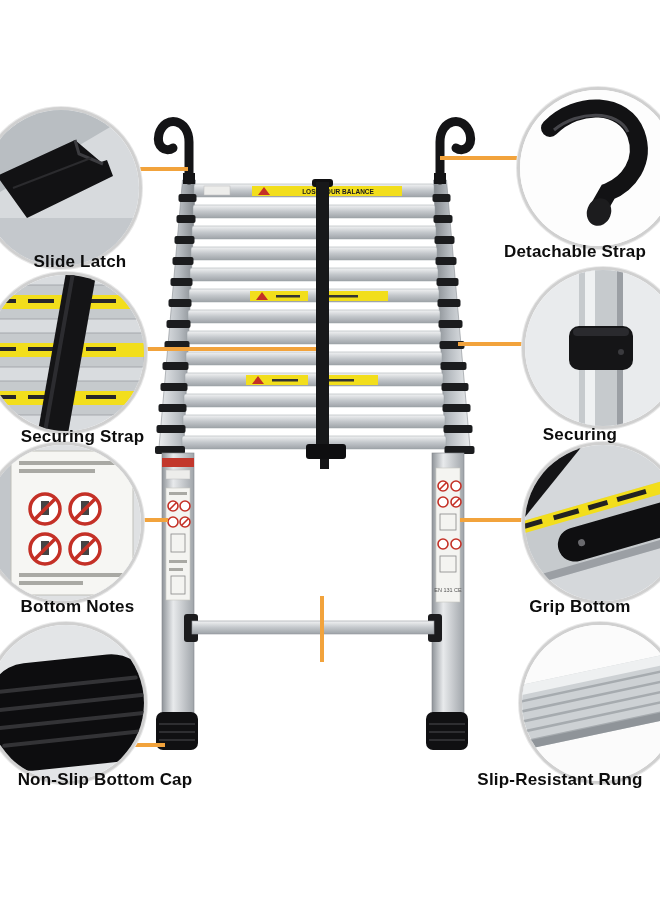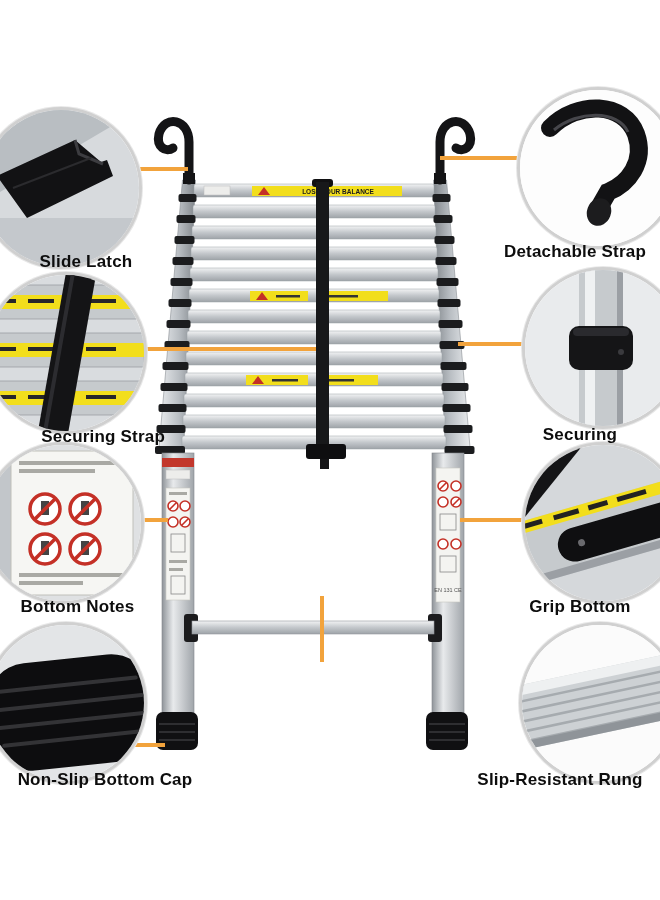--- a/index.html
+++ b/index.html
@@ -15,23 +15,23 @@
   
   #c-slide{left:-20px;top:107px;}
   #c-hook{left:517px;top:87px;}
   #c-strap{left:-15px;top:272px;}
   #c-coupling{left:522px;top:267px;}
   #c-safety{left:-18px;top:442px;}
   #c-grip{left:522px;top:442px;}
   #c-cap{left:-15px;top:622px;}
   #c-rung{left:519px;top:622px;}
   
-  #l-slide{left:0px;top:252px;width:160px;margin-left:6px;}
+  #l-slide{left:0px;top:252px;width:160px;}
   #l-hook{left:490px;top:242px;width:170px;}
-  #l-strap{left:0px;top:427px;width:165px;text-align:right;}
+  #l-strap{left:0px;top:427px;width:165px;}
   #l-coupling{left:505px;top:425px;width:150px;}
   #l-safety{left:0px;top:597px;width:155px;}
   #l-grip{left:505px;top:597px;width:150px;}
   #l-cap{left:0px;top:770px;width:210px;}
   #l-rung{left:460px;top:770px;width:200px;}
 </style>
 </head>
 <body>
 
 <div class="stage">

